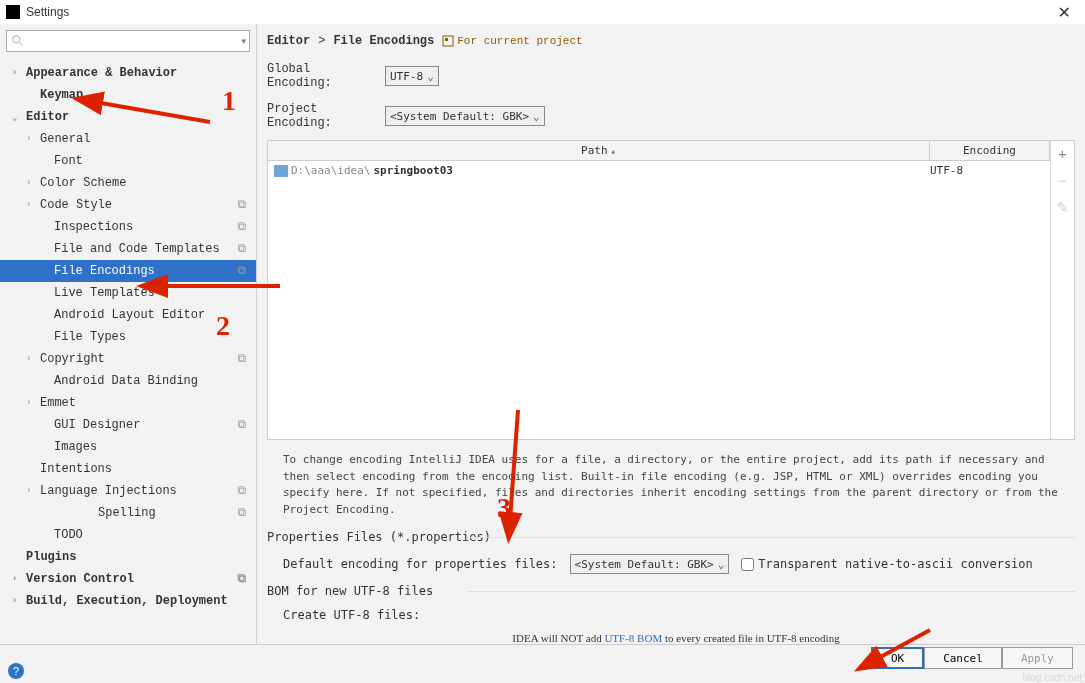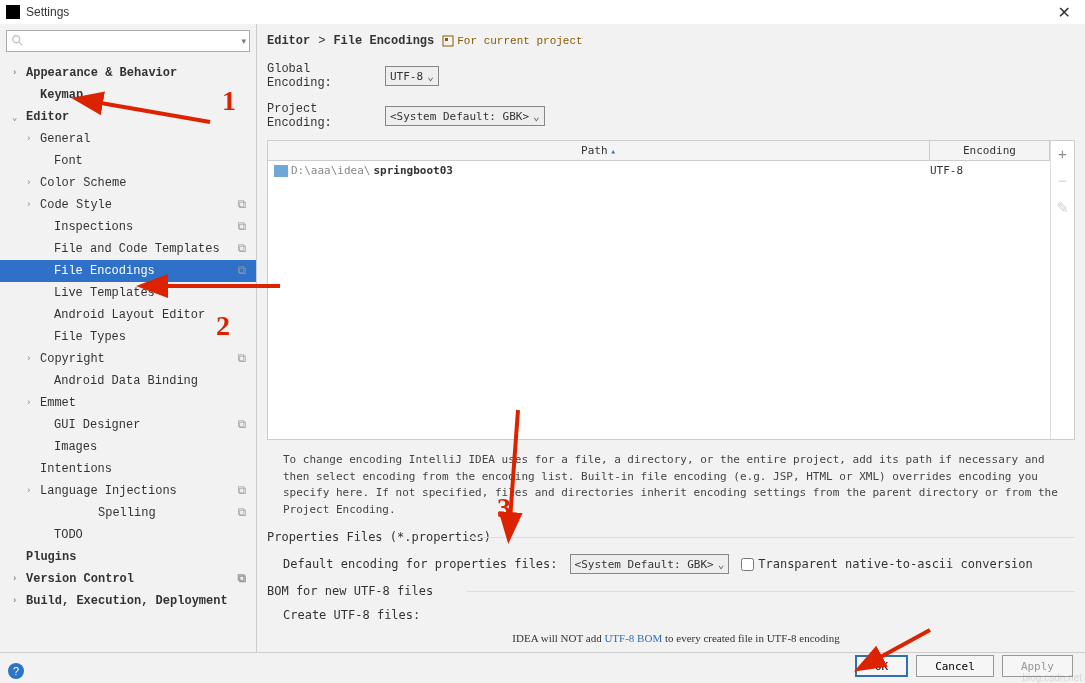--- a/index.html
+++ b/index.html
@@ -46,21 +46,21 @@
 .side-tools { width: 24px; border-left: 1px solid #ddd; display: flex; flex-direction: column; align-items: center; padding-top: 4px; gap: 10px; color: #888; font-size: 15px; }
 .help-text { font-family: Consolas, monospace; font-size: 11px; color: #444; padding: 8px 20px 8px 16px; line-height: 1.5; }
 .section-label { font-family: Consolas, monospace; font-size: 12px; padding: 4px 0; position: relative; }
 .section-label::after { content: ""; position: absolute; top: 50%; left: 200px; right: 10px; height: 1px; background: #ddd; }
 .prop-row { display: flex; align-items: center; gap: 12px; padding: 6px 10px 6px 16px; font-family: Consolas, monospace; font-size: 12px; }
 input[type=checkbox] { width: 13px; height: 13px; }
 .bom-row { display: flex; align-items: center; gap: 8px; padding: 6px 0 6px 16px; font-family: Consolas, monospace; font-size: 12px; }
 .bom-row select { width: 220px; }
 .bom-text { text-align: center; font-family: Liberation Serif, serif; font-size: 11px; padding: 4px 0; }
 .bom-text .link { color: #2f6fb3; }
-.footer { position: absolute; bottom: 4px; left: 0; right: 0; height: 27px; border-top: 1px solid #ccc; display: flex; align-items: center; justify-content: flex-end; gap: 8px; padding: 0 12px; background: #f2f2f2; }
+.footer { position: absolute; bottom: 12px; left: 0; right: 0; height: 27px; border-top: 1px solid #ccc; display: flex; align-items: center; justify-content: flex-end; padding: 0 12px; background: #f2f2f2; }
 .footer button { border: 1px solid #999; background: #f6f6f6; height: 22px; padding: 0 18px; font-size: 11px; font-family: Consolas, monospace; cursor: pointer; }
 .footer button.primary { border: 2px solid #2f6fb3; }
 .footer button.disabled { color: #999; }
 .help-circle { position: absolute; left: 8px; bottom: 4px; width: 16px; height: 16px; border-radius: 50%; background: #2b74c7; color: #fff; font-size: 11px; display: flex; align-items: center; justify-content: center; }
 
 .anno { position: absolute; pointer-events: none; }
 .red { color: #d20; font-family: "Segoe Script", cursive; font-weight: bold; font-size: 28px; }
 .arrow-svg { position: absolute; overflow: visible; }
 .watermark { position: absolute; right: 3px; bottom: 0; font-size: 10px; color: rgba(0,0,0,0.12); font-family: sans-serif; }
 </style>

